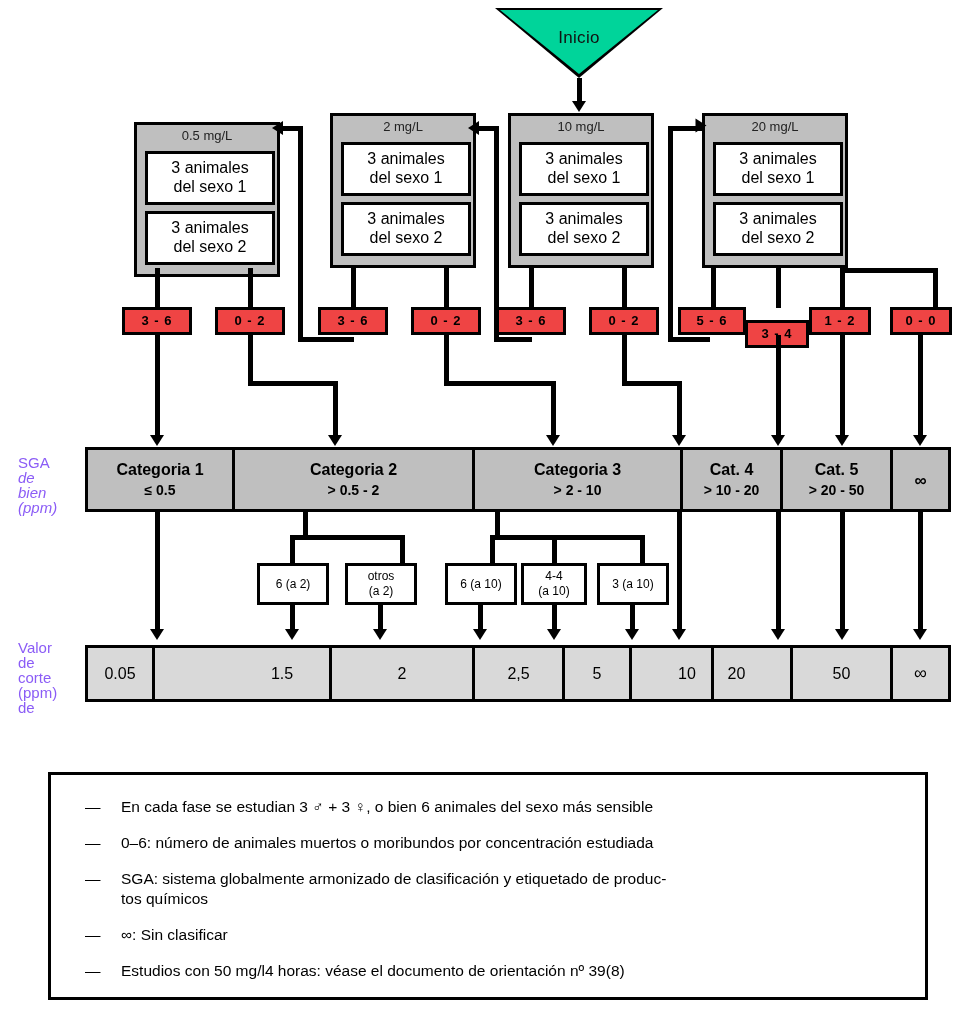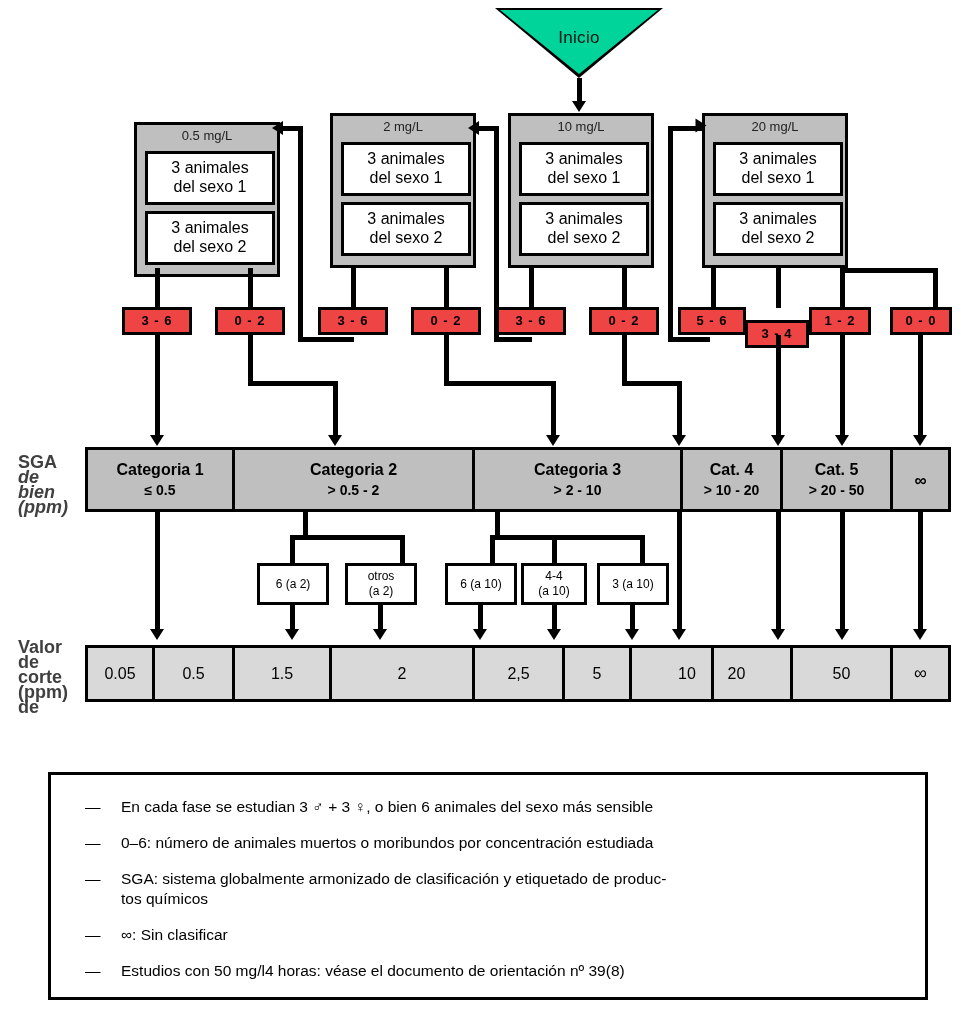--- a/index.html
+++ b/index.html
@@ -50,21 +50,21 @@
   .cat-range{font-size:14px;font-weight:bold;color:#000;line-height:18px;margin-top:2px;}
   .cat-inf{font-size:17px;font-weight:bold;}
 
   .cut{position:absolute;border:3px solid #000;box-sizing:border-box;background:#d9d9d9;}
   .cut-cell{position:absolute;top:0;height:100%;box-sizing:border-box;
       border-right:3px solid #000;display:flex;align-items:center;justify-content:center;
       font-size:16px;color:#000;}
   .cut-cell:last-child{border-right:none;}
 
   
-  .side-label{position:absolute;font-size:18px;font-weight:bold;color:#404040;line-height:15px;}
+  .side-label{position:absolute;font-size:15px;font-weight:normal;color:#8b5cf6;line-height:15px;}
   .side-label i{font-style:italic;display:block;}
   .side-label span{display:block;}
 
   
   .ln{position:absolute;background:#000;}
   .arrow{position:absolute;width:0;height:0;
       border-left:7px solid transparent;border-right:7px solid transparent;
       border-top:11px solid #000;}
   .arrow-l{position:absolute;width:0;height:0;
       border-top:7px solid transparent;border-bottom:7px solid transparent;
@@ -295,21 +295,20 @@
   <div class="side-label" style="left:18px;top:640px;">
     <span>Valor</span>
     <span>de</span>
     <span>corte</span>
     <span>(ppm)</span>
     <span>de</span>
   </div>
 
   <div class="cut" style="left:85px;top:645px;width:866px;height:57px;">
     <div class="cut-cell" style="left:0;width:67px;">0.05</div>
-    <div class="cut-cell" style="left:67px;width:80px;">0.5</div>
     <div class="cut-cell" style="left:147px;width:97px;">1.5</div>
     <div class="cut-cell" style="left:244px;width:143px;">2</div>
     <div class="cut-cell" style="left:387px;width:90px;">2,5</div>
     <div class="cut-cell" style="left:477px;width:67px;">5</div>
     <div class="cut-cell" style="left:544px;width:51px;margin-left:31px;">10</div>
     <div class="cut-cell" style="left:595px;width:110px;">20</div>
     <div class="cut-cell" style="left:705px;width:100px;">50</div>
     <div class="cut-cell" style="left:805px;width:55px;font-size:18px;">∞</div>
   </div>
 

